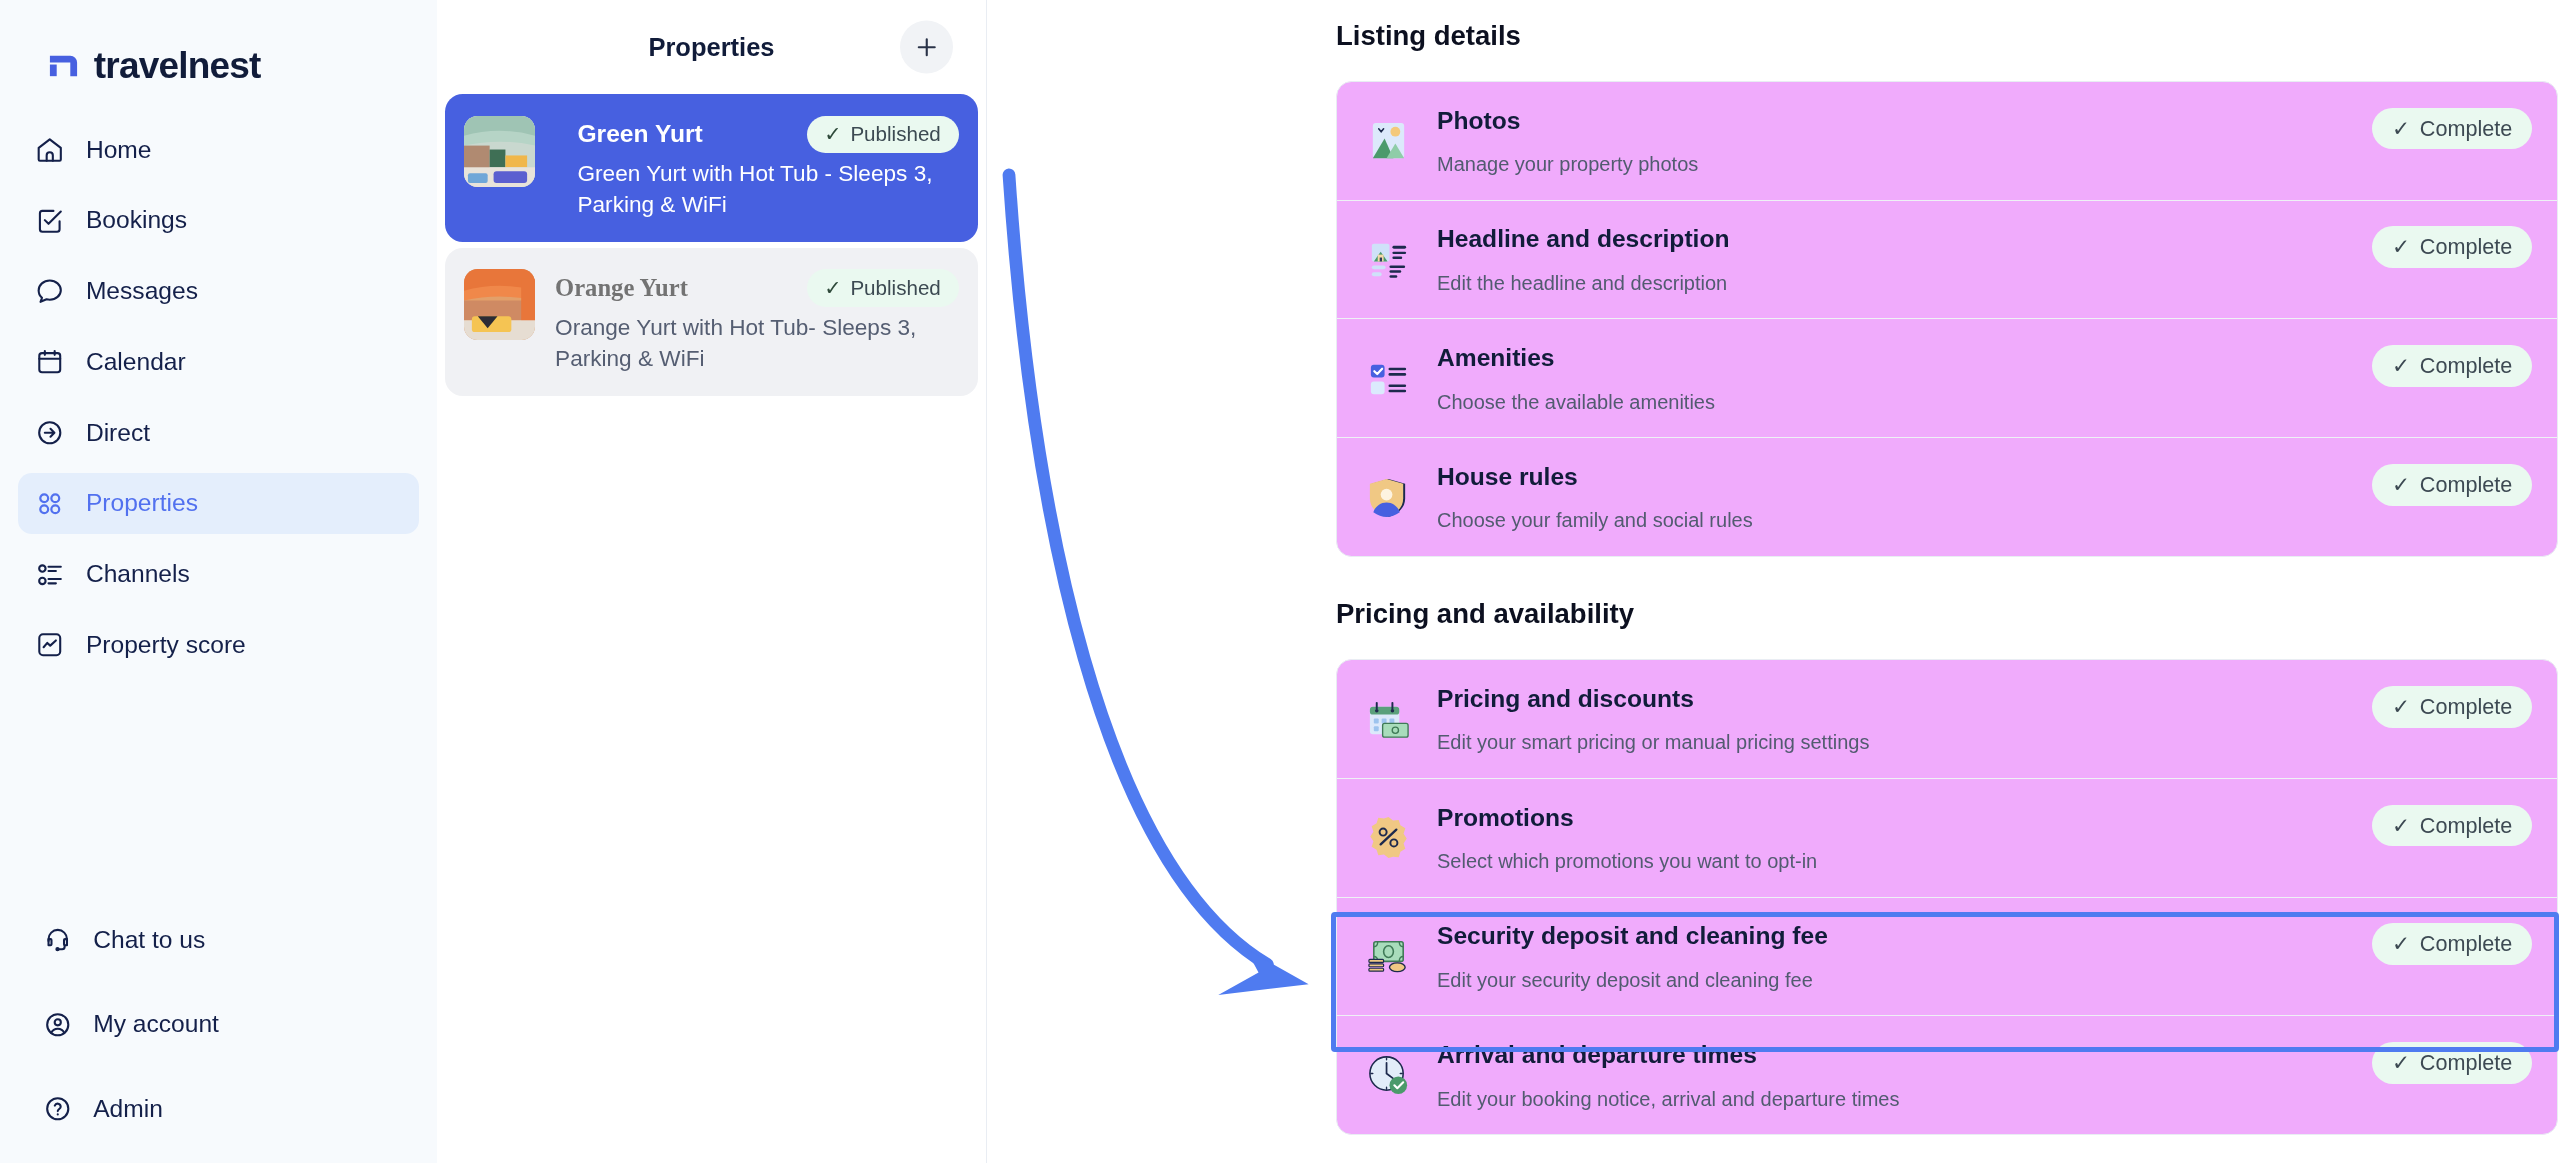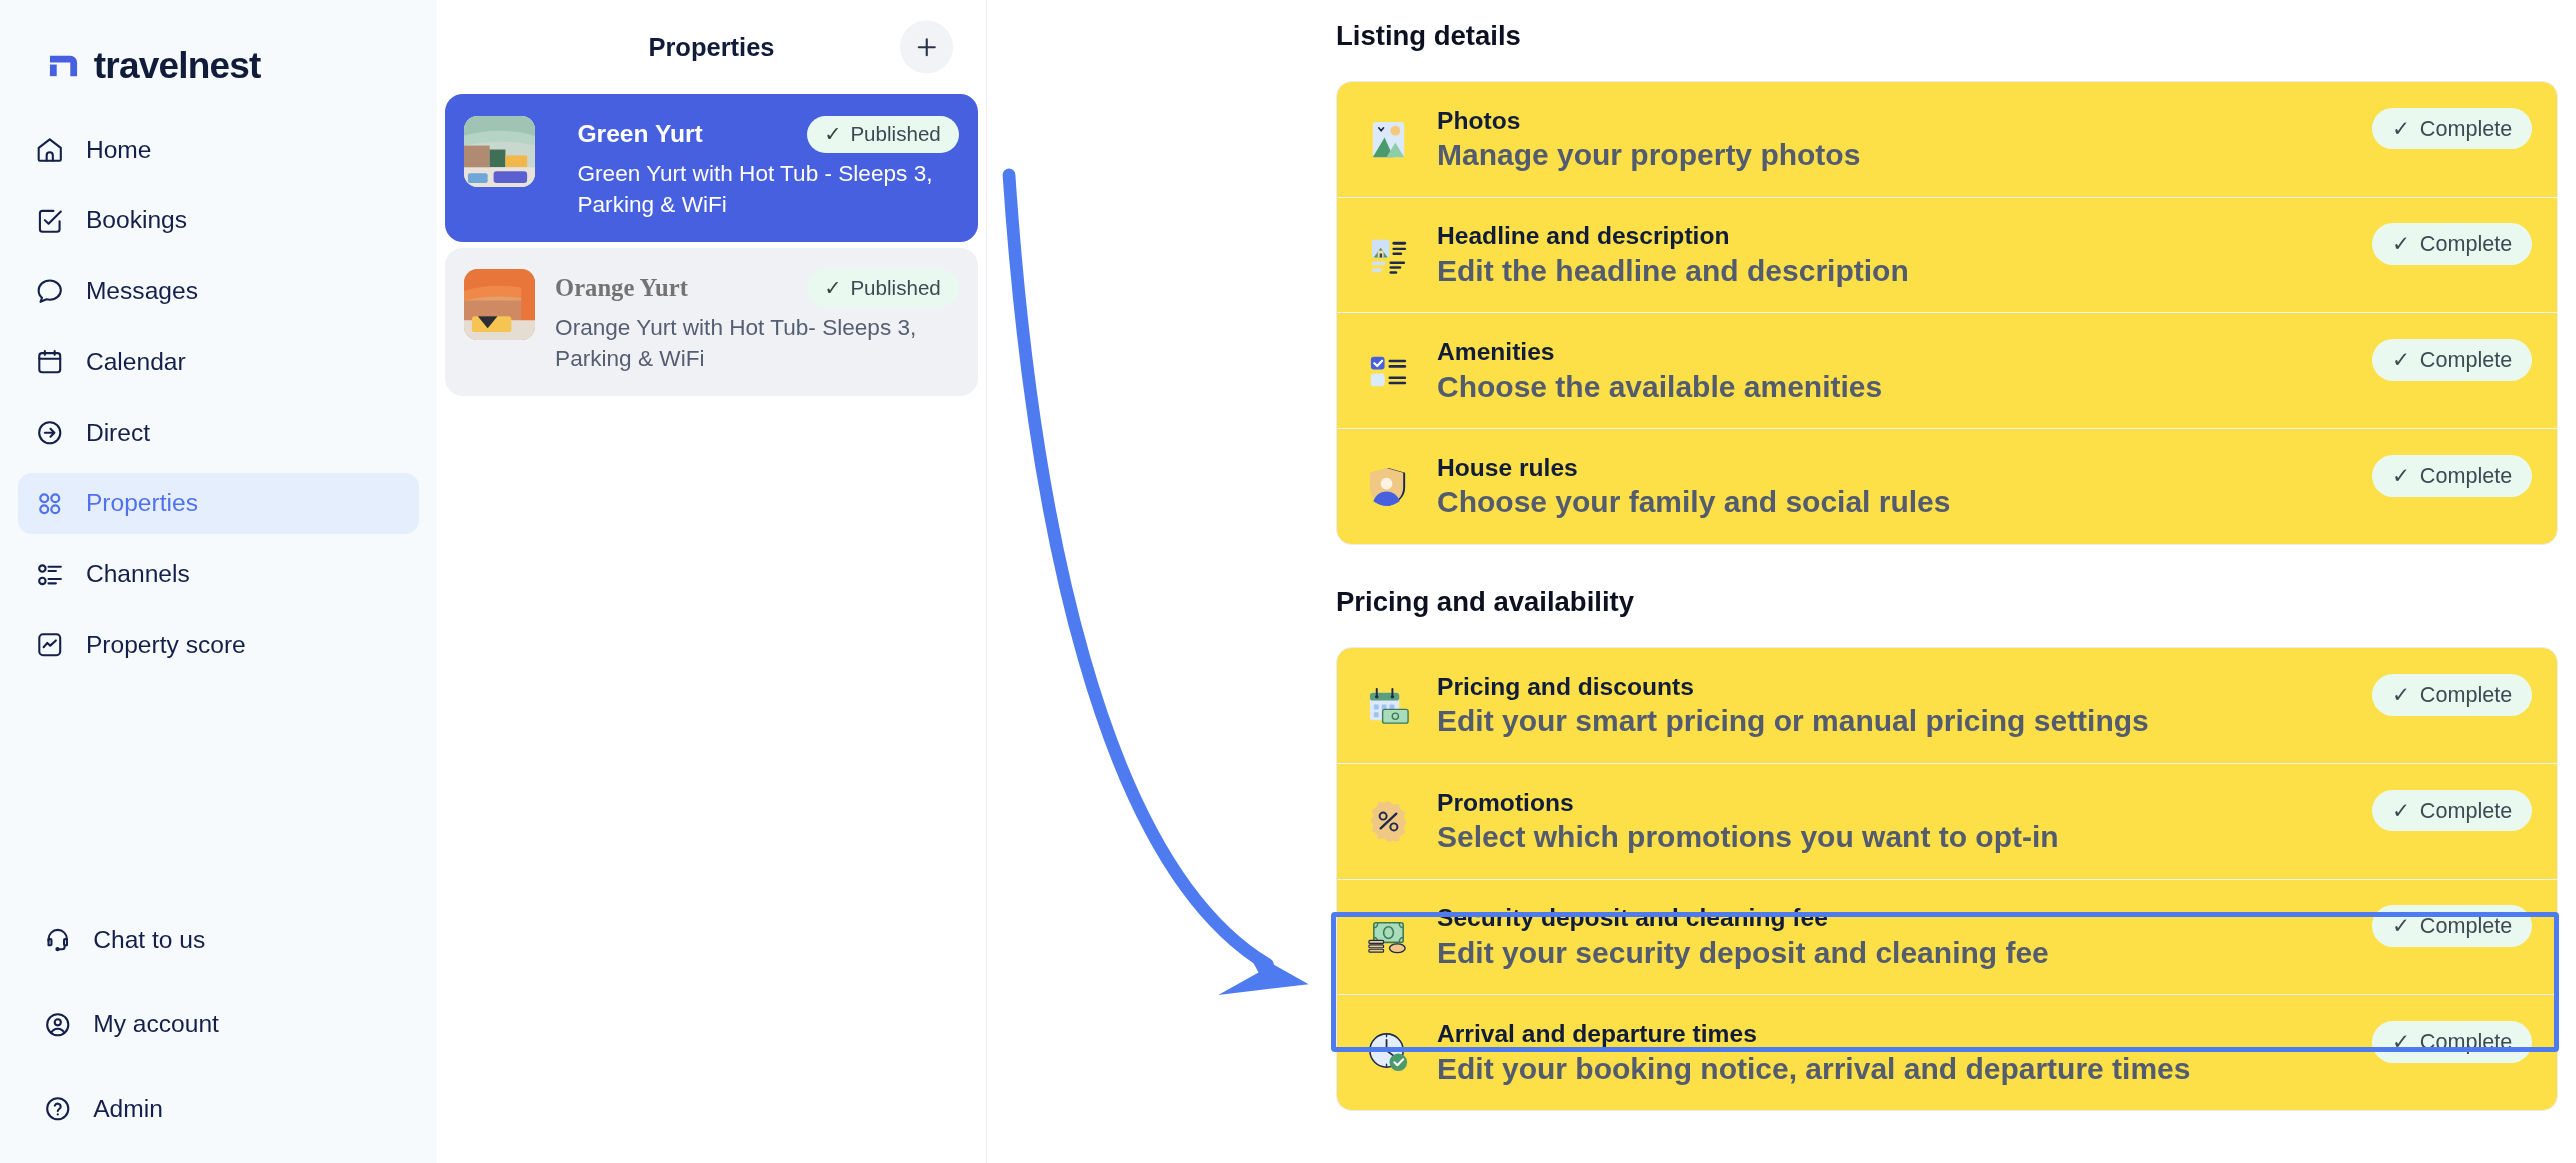--- a/index.html
+++ b/index.html
@@ -107,36 +107,36 @@
   }
   .main-inner { padding: 0 0 0 0; position: relative; height: 100%; }
   .section-title {
     font-size: 27.5px; font-weight: 700; color: #0c1020;
     margin: 0 0 0 349px; padding-top: 19.6px;
   }
   .card-group {
     margin: 29.5px 17.7px 0 349px;
     border: 1px solid #e9edf3;
     border-radius: 15.7px;
-    background: #fde047;
+    background: #f0abfc;
     overflow: hidden;
   }
   .task-row {
     display: flex; align-items: center;
     padding: 23.6px 25.5px 23.6px 27.5px;
     border-bottom: 1px solid #eef1f5;
     cursor: pointer; position: relative;
     min-height: 102px;
   }
   .task-row:last-child { border-bottom: none; }
   .task-ico { width: 47px; height: 47px; flex: 0 0 47px; margin-right: 25.5px; }
   .task-ico svg { display:block; width:47px; height:47px; }
   .task-text { flex: 1 1 auto; min-width: 0; }
   .task-title { font-size: 24.6px; font-weight: 700; color: #111c3a; line-height: 1.2; }
-  .task-sub { font-size: 30px; color: #525b70; margin-top: 2px; line-height: 1.2; font-weight: bold; }
+  .task-sub { font-size: 20px; color: #525b70; margin-top: 17px; line-height: 1.2; }
   .task-status {
     display: inline-flex; align-items: center; gap: 9.8px;
     background: #eaf9f0; color: #3d4a53;
     border-radius: 981px; padding: 7.9px 19.6px;
     font-size: 21.6px; white-space: nowrap; align-self: flex-start;
     margin-top: 2px;
   }
 
   
   #highlight-box {

